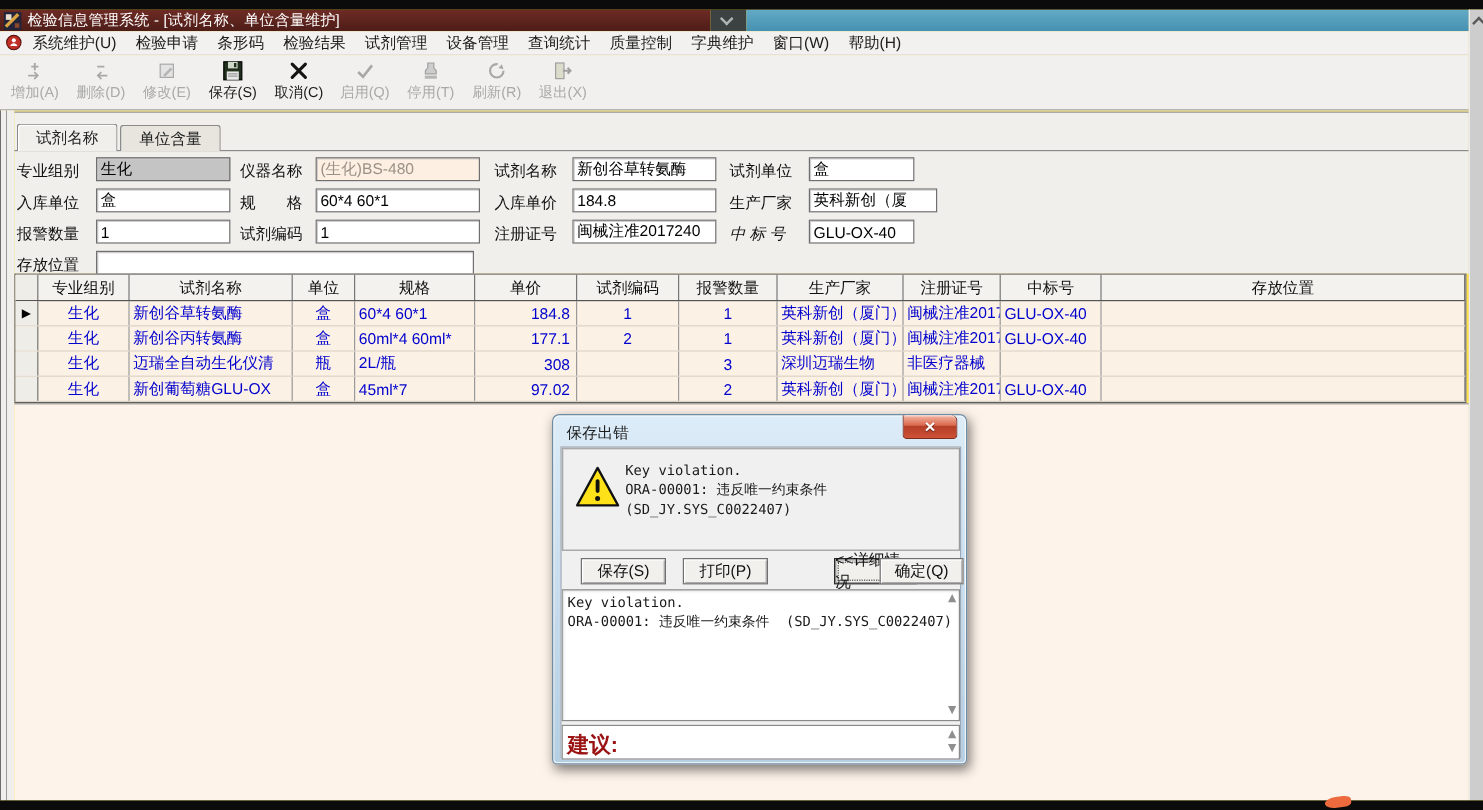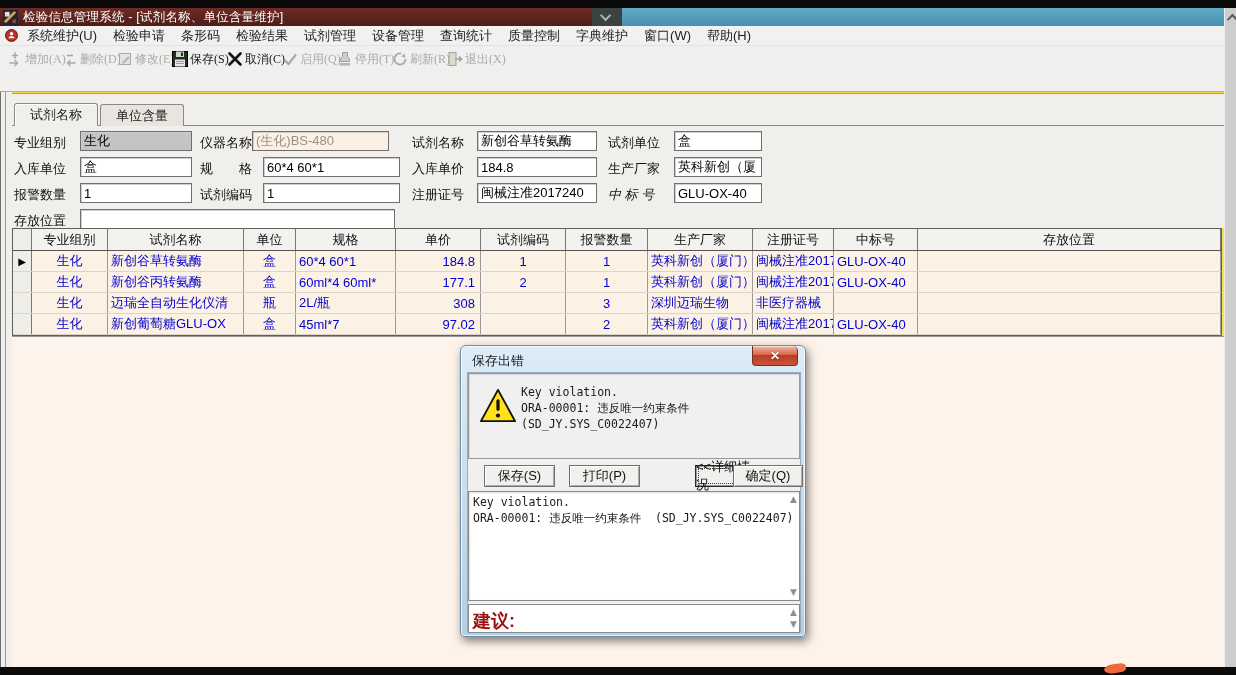--- a/index.html
+++ b/index.html
@@ -21,21 +21,21 @@
   .teal{position:absolute;left:622px;top:8px;width:602px;height:18px;
         background:linear-gradient(180deg,#63aac6,#4691b1);}
   .right-strip{position:absolute;left:1224px;top:8px;width:12px;height:659px;background:#cdcdcd;border-left:1px solid #ededed;}
   .right-strip .arr{position:absolute;left:2px;top:6px;}
   
   .menubar{position:absolute;left:0;top:26px;width:1224px;height:20px;background:#f2f1ef;
            display:flex;align-items:center;padding-left:4px;border-bottom:1px solid #e3e2e0;}
   .menu-item{font-size:13px;color:#1c1c1c;padding:2px 8px;white-space:nowrap;}
   .toolbar{position:absolute;left:0;top:46px;width:1224px;height:46px;background:#f1f0ee;
            border-bottom:1px solid #a8a8a8;display:flex;align-items:flex-start;gap:9px;padding:4px 0 0 6px;}
-  .tool-btn{width:46px;display:flex;flex-direction:row;align-items:center;gap:1px;font-family:Liberation Serif, serif;}
+  .tool-btn{width:46px;display:flex;flex-direction:column;align-items:center;gap:1px;}
   .tool-btn .lbl{font-size:12px;color:#1a1a1a;white-space:nowrap;}
   .tool-btn.disabled .lbl{color:#a9a9a9;}
   .ico{display:inline-flex;line-height:0;}
   
   .left-border{position:absolute;left:0;top:92px;width:12px;height:575px;
      background:linear-gradient(90deg,#6e6e6e 0 1px,#f0efeb 1px 5px,#9a9a9a 5px 6px,#f0efeb 6px 12px);}
   .form-panel{position:absolute;left:12px;top:93px;width:1212px;height:135px;background:#f0efeb;border-top:1px solid #9a9a9a;}
   .tabline{position:absolute;left:0;top:31px;width:100%;border-top:1px solid #8a8a8a;}
   .tabs{position:absolute;left:2px;top:10px;display:flex;gap:2px;z-index:2;}
   .tab{height:22px;padding:0 15px;font-size:13px;color:#222;display:flex;align-items:center;
@@ -226,33 +226,33 @@
   <div class="form-panel">
     <div class="tabline"></div>
     <div class="tabs">
         <span class="tab active">试剂名称</span>
         <span class="tab">单位含量</span>
       </div>
     <div>
         <span class="f-label" style="left: 2px; top: 40px;">专业组别</span>
         <div class="f-field readonly" style="left: 68px; top: 37px; width: 112px;">生化</div>
         <span class="f-label" style="left: 188px; top: 40px;">仪器名称</span>
-        <div class="f-field highlight" style="left: 240px; top: 37px; width: 137px;">(生化)BS-480</div>
+        <div class="f-field highlight" style="left: 251px; top: 37px; width: 137px;">(生化)BS-480</div>
         <span class="f-label" style="left: 400px; top: 40px;">试剂名称</span>
         <div class="f-field" style="left: 465px; top: 37px; width: 120px;">新创谷草转氨酶</div>
         <span class="f-label" style="left: 596px; top: 40px;">试剂单位</span>
         <div class="f-field" style="left: 662px; top: 37px; width: 88px;">盒</div>
         <span class="f-label" style="left: 2px; top: 66px;">入库单位</span>
         <div class="f-field" style="left: 68px; top: 63px; width: 112px;">盒</div>
         <span class="f-label" style="left: 188px; top: 66px;">规　　格</span>
         <div class="f-field" style="left: 251px; top: 63px; width: 137px;">60*4 60*1</div>
         <span class="f-label" style="left: 400px; top: 66px;">入库单价</span>
         <div class="f-field" style="left: 465px; top: 63px; width: 120px;">184.8</div>
         <span class="f-label" style="left: 596px; top: 66px;">生产厂家</span>
-        <div class="f-field" style="left: 662px; top: 63px; width: 88px;">英科新创（厦</div>
+        <div class="f-field" style="left: 662px; top: 63px; width: 107px;">英科新创（厦</div>
         <span class="f-label" style="left: 2px; top: 92px;">报警数量</span>
         <div class="f-field" style="left: 68px; top: 89px; width: 112px;">1</div>
         <span class="f-label" style="left: 188px; top: 92px;">试剂编码</span>
         <div class="f-field" style="left: 251px; top: 89px; width: 137px;">1</div>
         <span class="f-label" style="left: 400px; top: 92px;">注册证号</span>
         <div class="f-field" style="left: 465px; top: 89px; width: 120px;">闽械注准2017240</div>
         <span class="f-label" style="left: 596px; top: 92px; font-style: italic;">中 标 号</span>
         <div class="f-field" style="left: 662px; top: 89px; width: 88px;">GLU-OX-40</div>
         <span class="f-label" style="left: 2px; top: 118px;">存放位置</span>
         <div class="f-field" style="left: 68px; top: 115px; width: 315px;"></div>

